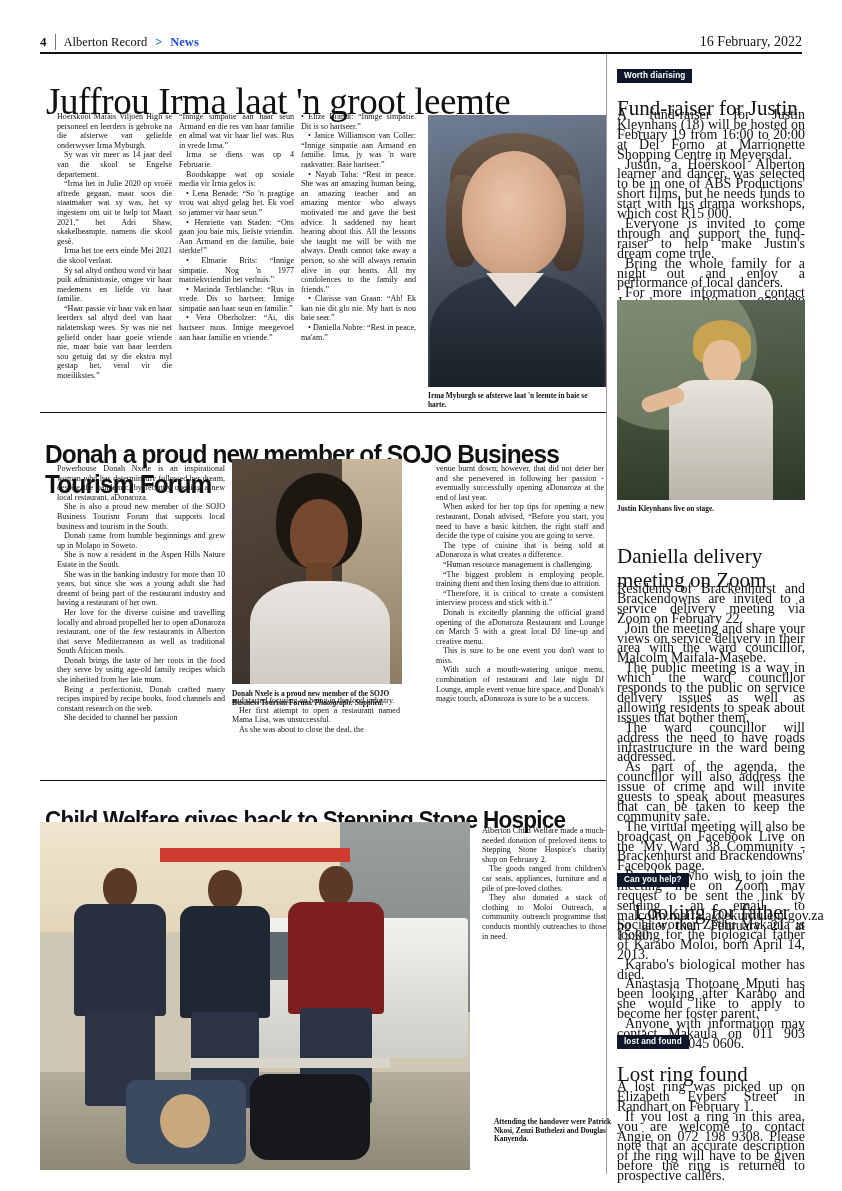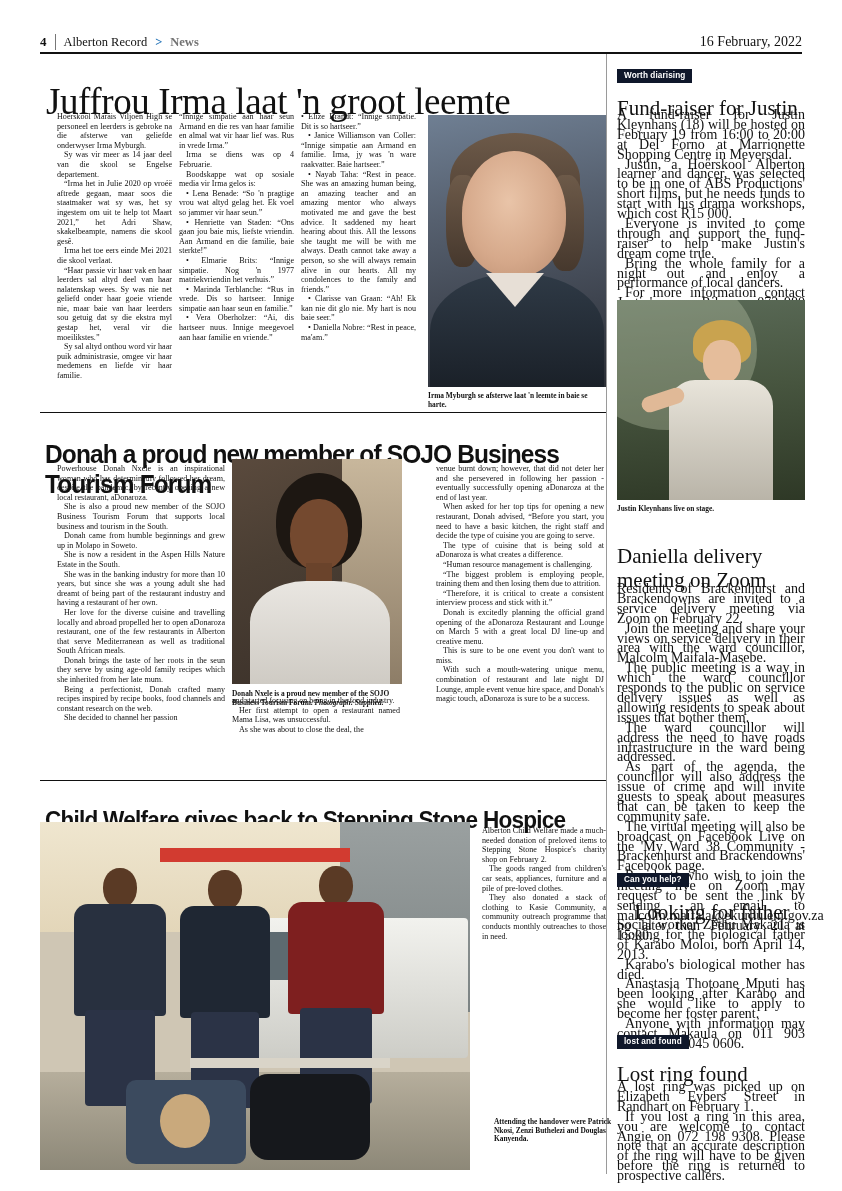--- a/index.html
+++ b/index.html
@@ -15,21 +15,21 @@
 
   
   .masthead{
     position:absolute;left:40px;top:28px;width:762px;height:22px;
     display:flex;align-items:flex-end;justify-content:space-between;
   }
   .mast-left{display:flex;align-items:baseline;gap:8px;font-size:12.5px;}
   .mast-page{font-weight:bold;font-size:13px;padding-right:8px;border-right:1px solid #777;}
   .mast-pub{font-size:12.5px;}
   .mast-sep{color:#1d6fb5;font-weight:bold;}
-  .mast-sec{color:#737373;font-weight:bold;}
+  .mast-sec{color:#1d4ed8;font-weight:bold;}
   .mast-date{font-size:14px;}
   .rule-top{position:absolute;left:40px;top:52px;width:762px;height:2.2px;background:#111;}
 
   
   .vrule{position:absolute;left:606px;top:54px;width:1px;height:1120px;background:#9a9a9a;}
 
   
   .body-col{
     font-size:8.1px;line-height:9.6px;text-align:justify;
     hyphens:auto;-webkit-hyphens:auto;
@@ -201,22 +201,22 @@
   </div>
   <div class="rule-top"></div>
   <div class="vrule"></div>
 
   <h1 class="h1-main">Juffrou Irma laat 'n groot leemte</h1>
   <div class="body-col a1-c1">
       <p class="first">Hoërskool Marais Viljoen High se personeel en leerders is gebroke na die afsterwe van geliefde onderwyser Irma Myburgh.</p>
       <p>Sy was vir meer as 14 jaar deel van die skool se Engelse departement.</p>
       <p>“Irma het in Julie 2020 op vroéë aftrede gegaan, maar soos die staatmaker wat sy was, het sy ingestem om uit te help tot Maart 2021,” het Adri Shaw, skakelbeampte, namens die skool gesê.</p>
       <p>Irma het toe eers einde Mei 2021 die skool verlaat.</p>
+      <p>Sy sal altyd onthou word vir haar puik administrasie, omgee vir haar medemens en liefde vir haar familie.</p>
       <p>“Haar passie vir haar vak en haar leerders sal altyd deel van haar nalatenskap wees. Sy was nie net geliefd onder haar goeie vriende nie, maar baie van haar leerders sou getuig dat sy die ekstra myl gestap het, veral vir die moeilikstes.”</p>
-      <p>Sy sal altyd onthou word vir haar puik administrasie, omgee vir haar medemens en liefde vir haar familie.</p>
     </div>
   <div class="body-col a1-c2">
       <p class="first">“Innige simpatie aan haar seun Armand en die res van haar familie en almal wat vir haar lief was. Rus in vrede Irma.”</p>
       <p>Irma se diens was op 4 Februarie.</p>
       <p>Boodskappe wat op sosiale media vir Irma gelos is:</p>
       <p>• Lena Benade: “So 'n pragtige vrou wat altyd gelag het. Ek voel so jammer vir haar seun.”</p>
       <p>• Henriette van Staden: “Ons gaan jou baie mis, liefste vriendin. Aan Armand en die familie, baie sterkte!”</p>
       <p>• Elmarie Brits: “Innige simpatie. Nog 'n 1977 matriekvriendin het verhuis.”</p>
       <p>• Marinda Terblanche: “Rus in vrede. Dis so hartseer. Innige simpatie aan haar seun en familie.”</p>
       <p>• Vera Oberholzer: “Ai, dis hartseer nuus. Innige meegevoel aan haar familie en vriende.”</p>
@@ -241,21 +241,21 @@
 
   <div class="rule-a2"></div>
   <h2 class="h2-main">Donah a proud new member of SOJO Business Tourism Forum</h2>
   <div class="body-col a2-c1">
       <p class="first">Powerhouse Donah Nxele is an inspirational woman who has determinedly followed her dream, despite the pandemic, by recently opening a new local restaurant, aDonaroza.</p>
       <p>She is also a proud new member of the SOJO Business Tourism Forum that supports local business and tourism in the South.</p>
       <p>Donah came from humble beginnings and grew up in Molapo in Soweto.</p>
       <p>She is now a resident in the Aspen Hills Nature Estate in the South.</p>
       <p>She was in the banking industry for more than 10 years, but since she was a young adult she had dreamt of being part of the restaurant industry and having a restaurant of her own.</p>
       <p>Her love for the diverse cuisine and travelling locally and abroad propelled her to open aDonaroza restaurant, one of the few restaurants in Alberton that serve Mediterranean as well as traditional South African meals.</p>
-      <p>Donah brings the taste of her roots in the seun they serve by using age-old family recipes which she inherited from her late mum.</p>
+      <p>Donah brings the taste of her roots in the food they serve by using age-old family recipes which she inherited from her late mum.</p>
       <p>Being a perfectionist, Donah crafted many recipes inspired by recipe books, food channels and constant research on the web.</p>
       <p>She decided to channel her passion</p>
     </div>
   <div class="body-col a2-c2">
       <p class="first">and started focusing on being in the food industry.</p>
       <p>Her first attempt to open a restaurant named Mama Lisa, was unsuccessful.</p>
       <p>As she was about to close the deal, the</p>
     </div>
   <div class="body-col a2-c3">
       <p class="first">venue burnt down; however, that did not deter her and she persevered in following her passion - eventually successfully opening aDonaroza at the end of last year.</p>
@@ -306,21 +306,21 @@
         <div class="pl"></div>
       </div>
     <div class="table"></div>
     <div class="seat"></div>
     <div class="teddy"></div>
     <div class="bag"></div>
   </div>
   <div class="body-col a3-c1">
       <p class="first">Alberton Child Welfare made a much-needed donation of preloved items to Stepping Stone Hospice's charity shop on February 2.</p>
       <p>The goods ranged from children's car seats, appliances, furniture and a pile of pre-loved clothes.</p>
-      <p>They also donated a stack of clothing to Kasie Community, a community outreach programme that conducts monthly outreaches to those in need.</p>
+      <p>They also donated a stack of clothing to Moloi Outreach, a community outreach programme that conducts monthly outreaches to those in need.</p>
     </div>
   <div class="a3-cap">Attending the handover were Patrick Nkosi, Zenzi Buthelezi and Douglas Kanyenda.</div>
 
   <div class="kicker-wrap k1">
     <span class="kicker">Worth diarising</span>
   </div>
   <h2 class="side-h h-fund">Fund-raiser for Justin</h2>
   <div class="side-body b-fund">
       <p class="first">A fund-raiser for Justin Kleynhans (18) will be hosted on February 19 from 16:00 to 20:00 at Del Forno at Marrionette Shopping Centre in Meyersdal.</p>
       <p>Justin, a Hoërskool Alberton learner and dancer, was selected to be in one of ABS Productions' short films, but he needs funds to start with his drama workshops, which cost R15 000.</p>

